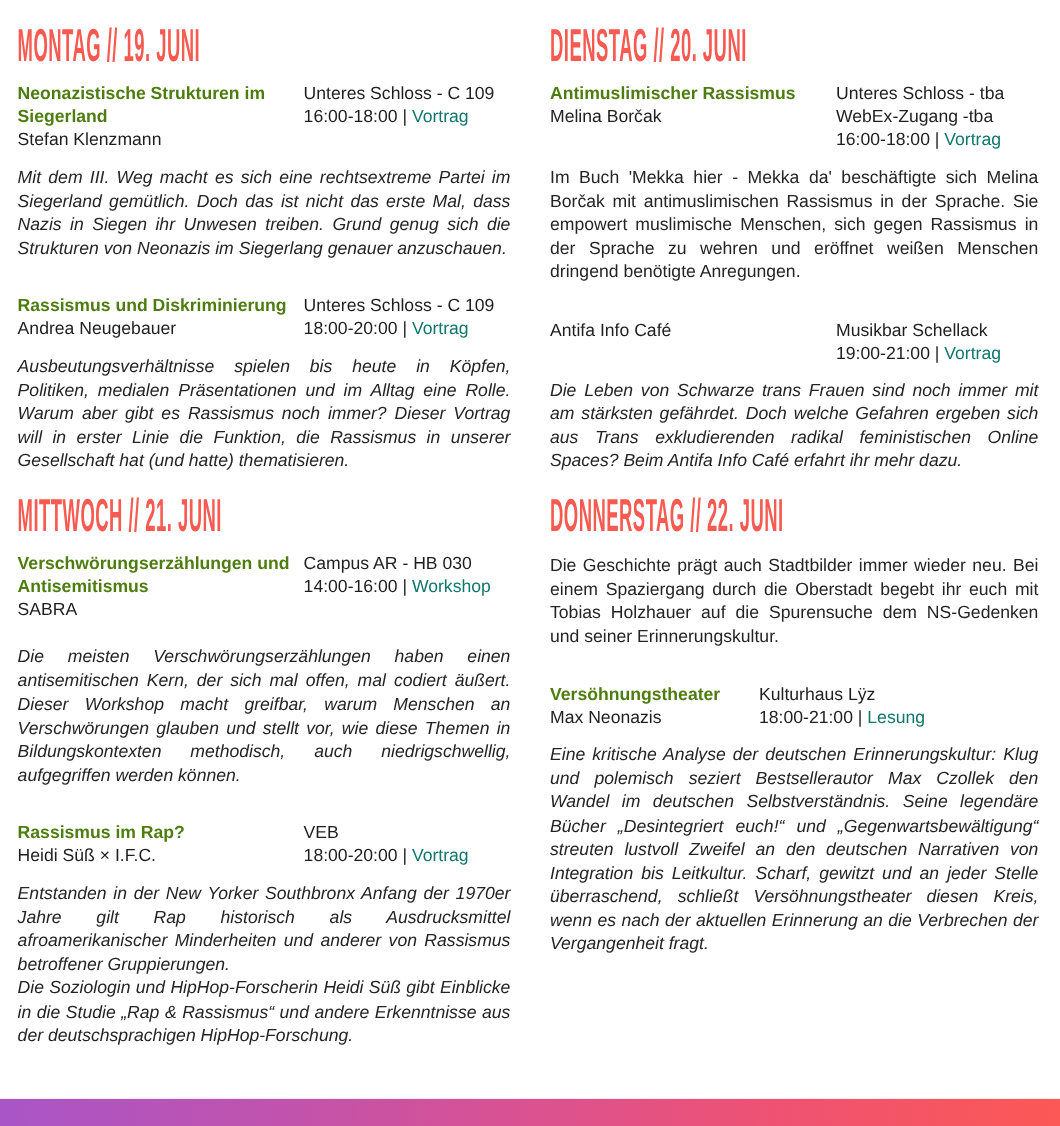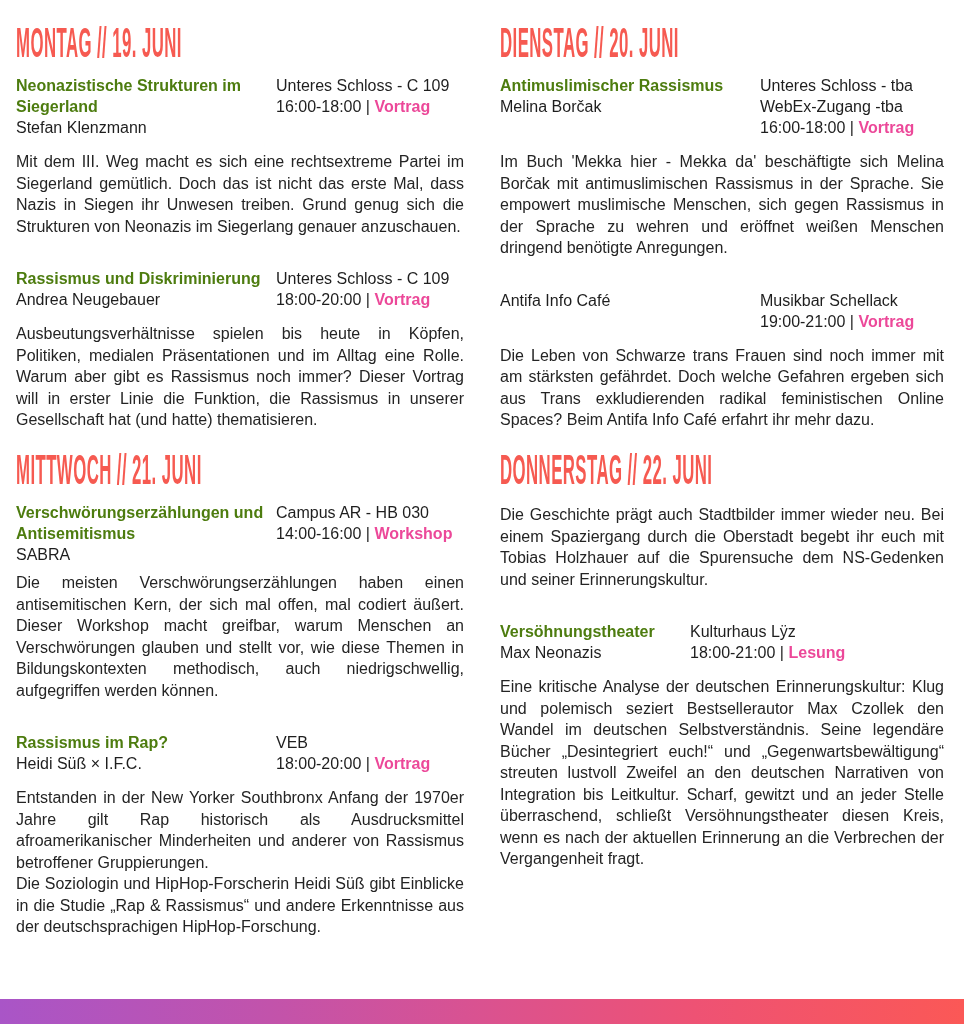--- a/index.html
+++ b/index.html
@@ -45,31 +45,31 @@
     font-weight: 700;
     color: #4d7c0f;
     padding-right: 8px;
   }
   .event-speaker, .event-venue, .event-time {
     font-size: 16px;
     line-height: 21px;
     color: #1e1e1e;
   }
   .event-venue { white-space: pre-line; }
-  .event-time b { font-weight: 700; color: #ec4899; }
+  .event-time b { font-weight: 400; color: #0f766e; }
   .event-desc {
     margin: 13px 0 0 0;
     font-size: 16px;
     line-height: 21.5px;
     text-align: justify;
     color: #242424;
     white-space: pre-line;
   }
-  .event-desc.italic { }
-  .event-desc.gap-lg { margin-top: 7px; }
+  .event-desc.italic { font-style: italic; }
+  .event-desc.gap-lg { margin-top: 22px; }
   .footer-bar {
     position: absolute;
     left: 0; right: 0; bottom: 0;
     height: 25px;
     background: linear-gradient(90deg,
       #a955c7 0%, #c253ab 28%, #da5290 50%,
       #ee5274 72%, #fb5856 100%);
   }
 </style>
 </head>

